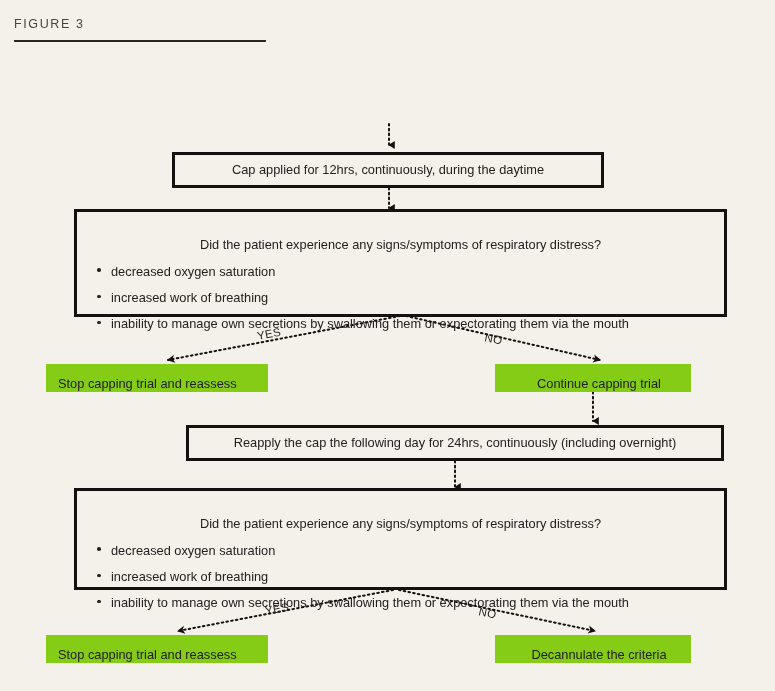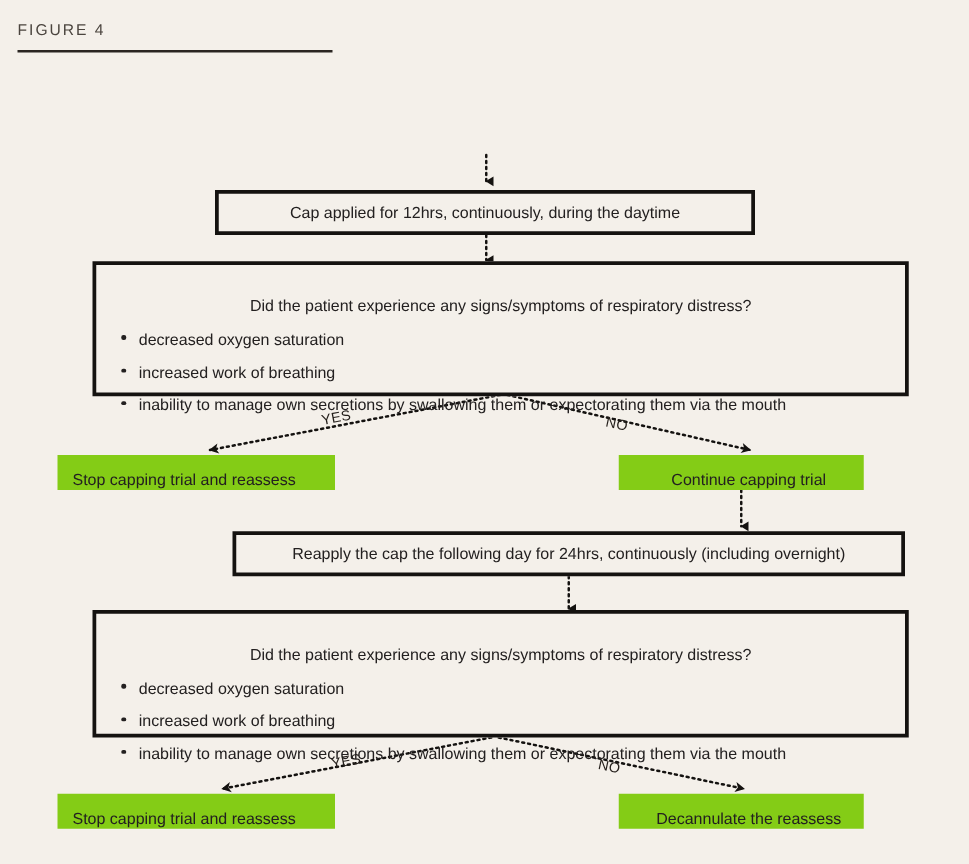--- a/index.html
+++ b/index.html
@@ -131,21 +131,21 @@
     fill: #241f1b;
     letter-spacing: 0.3px;
   }
 </style>
 </head>
 <body>
 
 <div id="page">
 
   <div id="header">
-    <div class="fig-label">FIGURE 4</div>
+    <div class="fig-label">FIGURE 3</div>
     <div class="title-rule"></div>
   </div>
 
   <svg id="connectors" viewBox="0 0 775 691" xmlns="http://www.w3.org/2000/svg">
     <defs>
       <marker id="arrowDown" markerWidth="9" markerHeight="9" refX="4.5" refY="7.4" orient="auto-start-reverse" markerUnits="userSpaceOnUse">
         <path d="M0.6,1.6 L8.4,1.6 L4.5,8.0 Z" fill="#141210"></path>
       </marker>
       <marker id="arrowHead" markerWidth="10" markerHeight="10" refX="8.2" refY="5" orient="auto" markerUnits="userSpaceOnUse">
         <path d="M1.4,0.9 L9.2,5 L1.4,9.1 L3.4,5 Z" fill="#141210"></path>
@@ -208,16 +208,16 @@
       <li>increased work of breathing</li>
       <li>inability to manage own secretions by swallowing them or expectorating them via the mouth</li>
     </ul>
   </div>
 
   <div class="node node-peach" style="left:46px; top:635px; width:222px; height:28px;">
     <span>Stop capping trial and reassess</span>
   </div>
 
   <div class="node node-peach center" style="left:495px; top:635px; width:196px; height:28px;">
-    <span>Decannulate the reassess</span>
+    <span>Decannulate the criteria</span>
   </div>
 
 </div>
 
 </body></html>

